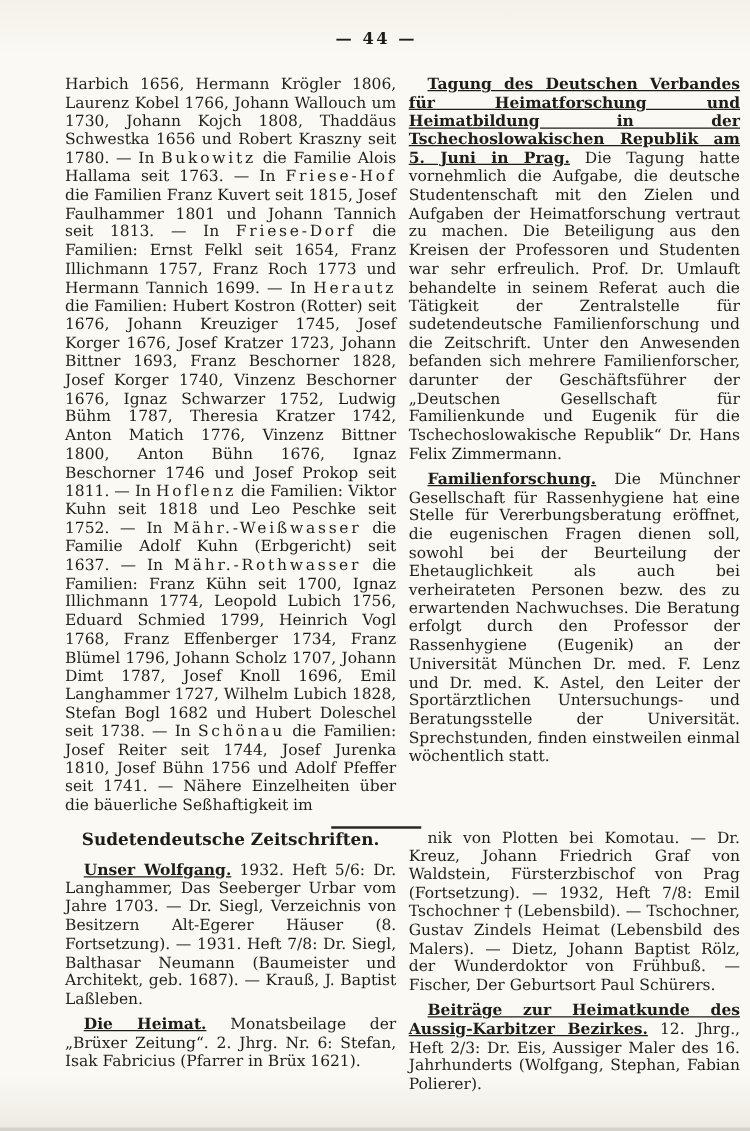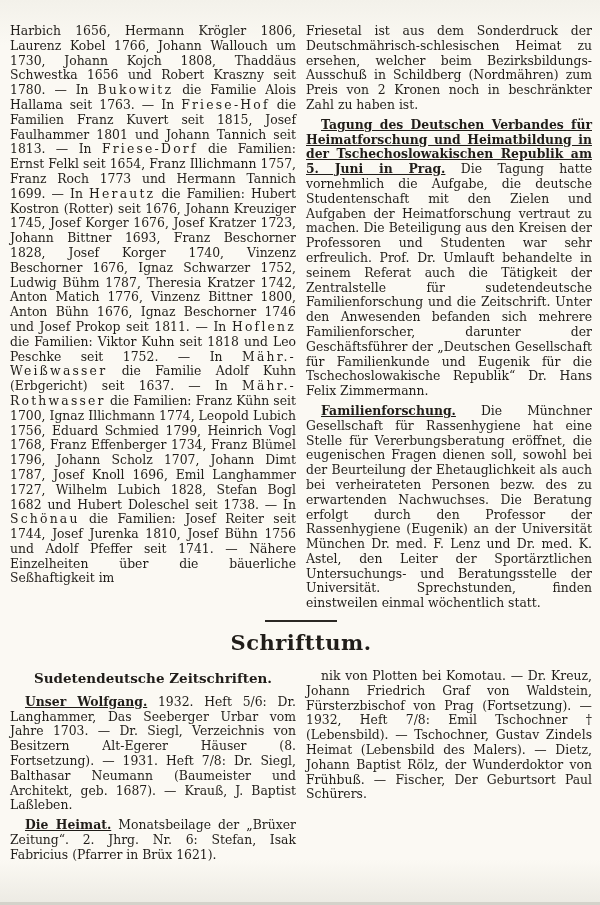--- a/index.html
+++ b/index.html
@@ -4,78 +4,81 @@
 <style>
   html,body{margin:0;padding:0;}
   body{
     width:600px;height:905px;overflow:hidden;
     background:linear-gradient(180deg,#f3f1ea 0%,#fbf9f3 5%,#fbf9f3 95%,#eceae3 100%);
     font-family:"DejaVu Serif", serif;
     color:#201d19;
   }
   .page{box-sizing:border-box;width:600px;height:905px;padding:24px 8px 0 10px;position:relative;}
   .page-number{text-align:center;font-weight:bold;font-size:13px;letter-spacing:2px;margin:0 0 21px 0;}
-  .cols{display:flex;gap:10px;}
+  .cols{display:flex;gap:10px;margin-left:42px;}
   .col{flex:1 1 0;min-width:0;text-align:justify;font-size:12.4px;line-height:14.8px;}
   p{margin:0;}
   .para{text-indent:15px;}
   .para + .para{margin-top:5px;}
   .noindent{text-indent:0;}
   b{font-weight:bold;text-decoration:underline;}
   .sperr{letter-spacing:2.2px;}
   .divider{width:72px;height:2px;background:#2b2823;margin:9px auto 0 auto;}
   .schrifttum-heading{text-align:center;font-size:21px;font-weight:bold;margin:8px 0 14px 0;letter-spacing:0.5px;}
   .subheading{text-align:center;font-size:13.5px;font-weight:bold;margin:2px 0 9px 0;}
   .entry{text-indent:15px;margin:0 0 5px 0;}
   .scan-edge{position:absolute;left:0;right:0;bottom:0;height:3px;background:#d4d2ca;}
 </style>
 </head>
 <body>
 
 <div class="page">
 
+  <div class="page-number">— 44 —</div>
 
   <div class="cols">
     <div class="col">
       <p class="para noindent"><span>Harbich 1656, Hermann Krögler 1806, Laurenz Kobel 1766, Johann Wallouch um 1730, Johann Kojch 1808, Thaddäus Schwestka 1656 und Robert Kraszny seit 1780. — In </span><span class="sperr">Bukowitz</span><span> die Familie Alois Hallama seit 1763. — In </span><span class="sperr">Friese-Hof</span><span> die Familien Franz Kuvert seit 1815, Josef Faulhammer 1801 und Johann Tannich seit 1813. — In </span><span class="sperr">Friese-Dorf</span><span> die Familien: Ernst Felkl seit 1654, Franz Illichmann 1757, Franz Roch 1773 und Hermann Tannich 1699. — In </span><span class="sperr">Herautz</span><span> die Familien: Hubert Kostron (Rotter) seit 1676, Johann Kreuziger 1745, Josef Korger 1676, Josef Kratzer 1723, Johann Bittner 1693, Franz Beschorner 1828, Josef Korger 1740, Vinzenz Beschorner 1676, Ignaz Schwarzer 1752, Ludwig Bühm 1787, Theresia Kratzer 1742, Anton Matich 1776, Vinzenz Bittner 1800, Anton Bühn 1676, Ignaz Beschorner 1746 und Josef Prokop seit 1811. — In </span><span class="sperr">Hoflenz</span><span> die Familien: Viktor Kuhn seit 1818 und Leo Peschke seit 1752. — In </span><span class="sperr">Mähr.-Weißwasser</span><span> die Familie Adolf Kuhn (Erbgericht) seit 1637. — In </span><span class="sperr">Mähr.-Rothwasser</span><span> die Familien: Franz Kühn seit 1700, Ignaz Illichmann 1774, Leopold Lubich 1756, Eduard Schmied 1799, Heinrich Vogl 1768, Franz Effenberger 1734, Franz Blümel 1796, Johann Scholz 1707, Johann Dimt 1787, Josef Knoll 1696, Emil Langhammer 1727, Wilhelm Lubich 1828, Stefan Bogl 1682 und Hubert Doleschel seit 1738. — In </span><span class="sperr">Schönau</span><span> die Familien: Josef Reiter seit 1744, Josef Jurenka 1810, Josef Bühn 1756 und Adolf Pfeffer seit 1741. — Nähere Einzelheiten über die bäuerliche Seßhaftigkeit im</span></p>
     </div>
     <div class="col">
-      <p class="para noindent">Friesetal ist aus dem Sonderdruck der Deutschmährisch-schlesischen Heimat zu ersehen, welcher beim Bezirksbildungs-Ausschuß in Schildberg (Nordmähren) zum Preis von 2 Kronen noch in beschränkter Zahl zu haben ist.</p>
       <p class="para">
         <b>Tagung des Deutschen Verbandes für Heimatforschung und Heimatbildung in der Tschechoslowakischen Republik am 5. Juni in Prag.</b>
         <span>Die Tagung hatte vornehmlich die Aufgabe, die deutsche Studentenschaft mit den Zielen und Aufgaben der Heimatforschung vertraut zu machen. Die Beteiligung aus den Kreisen der Professoren und Studenten war sehr erfreulich. Prof. Dr. Umlauft behandelte in seinem Referat auch die Tätigkeit der Zentralstelle für sudetendeutsche Familienforschung und die Zeitschrift. Unter den Anwesenden befanden sich mehrere Familienforscher, darunter der Geschäftsführer der „Deutschen Gesellschaft für Familienkunde und Eugenik für die Tschechoslowakische Republik“ Dr. Hans Felix Zimmermann.</span>
       </p>
       <p class="para">
         <b>Familienforschung.</b>
         <span>Die Münchner Gesellschaft für Rassenhygiene hat eine Stelle für Vererbungsberatung eröffnet, die eugenischen Fragen dienen soll, sowohl bei der Beurteilung der Ehetauglichkeit als auch bei verheirateten Personen bezw. des zu erwartenden Nachwuchses. Die Beratung erfolgt durch den Professor der Rassenhygiene (Eugenik) an der Universität München Dr. med. F. Lenz und Dr. med. K. Astel, den Leiter der Sportärztlichen Untersuchungs- und Beratungsstelle der Universität. Sprechstunden, finden einstweilen einmal wöchentlich statt.</span>
       </p>
     </div>
   </div>
 
   <div class="divider"></div>
 
-  <div class="schrifttum-heading">Schrifttum.</div>
 
   <div class="cols">
     <div class="col">
       <div class="subheading">Sudetendeutsche Zeitschriften.</div>
 
       <p class="entry">
         <b>Unser Wolfgang.</b>
         <span>1932. Heft 5/6: Dr. Langhammer, Das Seeberger Urbar vom Jahre 1703. — Dr. Siegl, Verzeichnis von Besitzern Alt-Egerer Häuser (8. Fortsetzung). — 1931. Heft 7/8: Dr. Siegl, Balthasar Neumann (Baumeister und Architekt, geb. 1687). — Krauß, J. Baptist Laßleben.</span>
       </p>
       <p class="entry">
         <b>Die Heimat.</b>
         <span>Monatsbeilage der „Brüxer Zeitung“. 2. Jhrg. Nr. 6: Stefan, Isak Fabricius (Pfarrer in Brüx 1621).</span>
       </p>
 
     </div>
 
     <div class="col">
       <p class="entry noindent">
         <span>nik von Plotten bei Komotau. — Dr. Kreuz, Johann Friedrich Graf von Waldstein, Fürsterzbischof von Prag (Fortsetzung). — 1932, Heft 7/8: Emil Tschochner † (Lebensbild). — Tschochner, Gustav Zindels Heimat (Lebensbild des Malers). — Dietz, Johann Baptist Rölz, der Wunderdoktor von Frühbuß. — Fischer, Der Geburtsort Paul Schürers.</span>
       </p>
+      <p class="entry">
+        <b>Beiträge zur Heimatkunde des Aussig-Karbitzer Bezirkes.</b>
+        <span>12. Jhrg., Heft 2/3: Dr. Eis, Aussiger Maler des 16. Jahrhunderts (Wolfgang, Stephan, Fabian Polierer).</span>
+      </p>
 
     </div>
   </div>
 
   <div class="scan-edge"></div>
 </div>
 
 </body></html>

